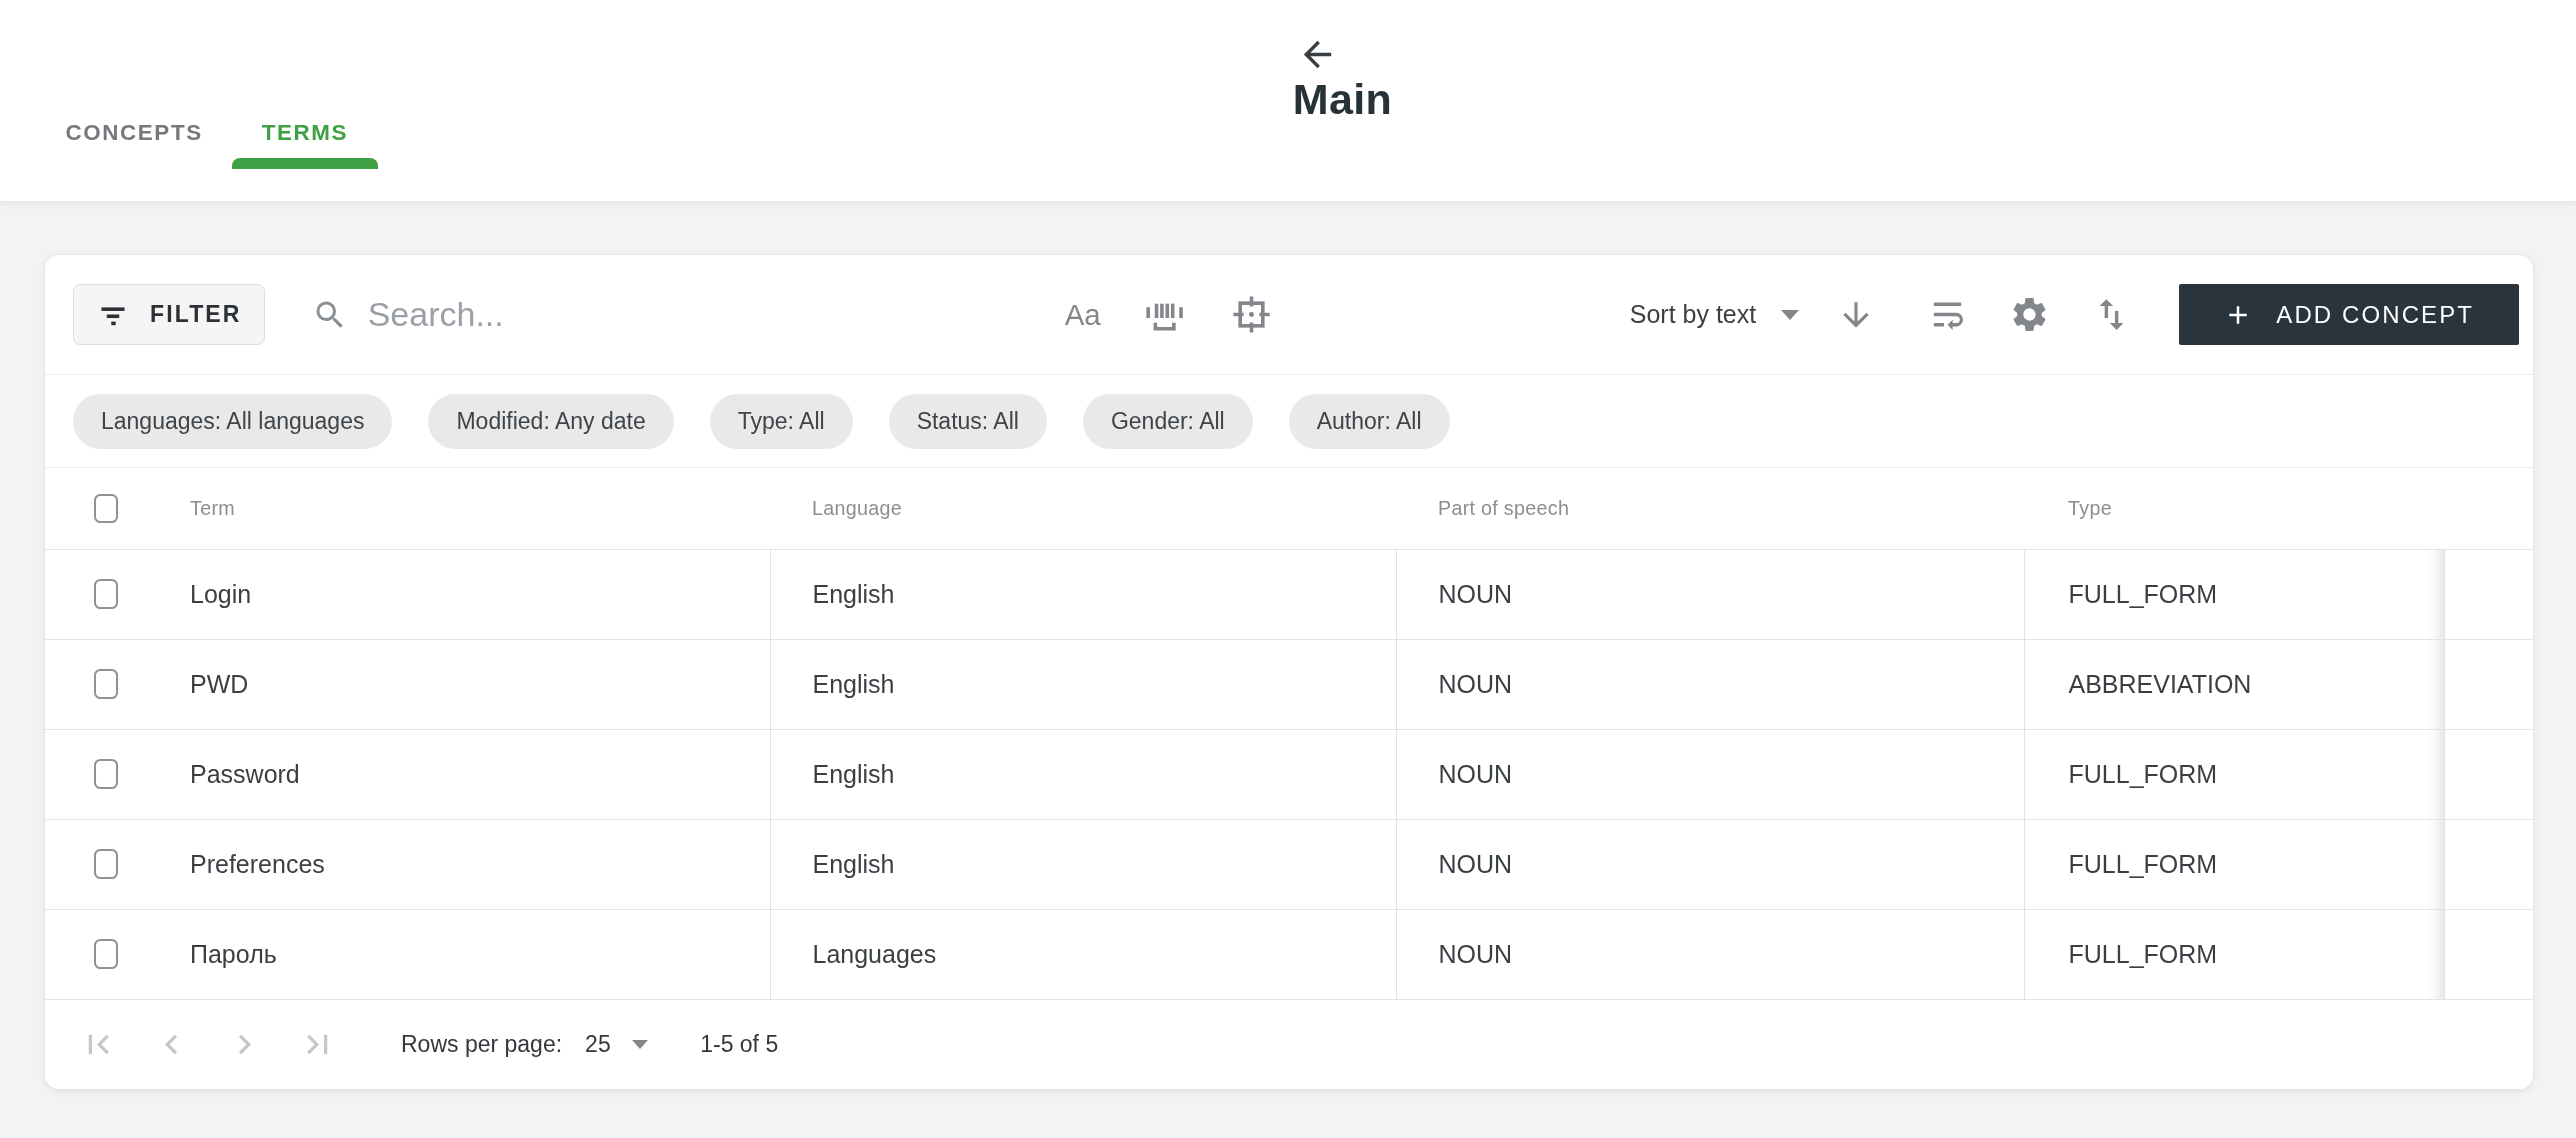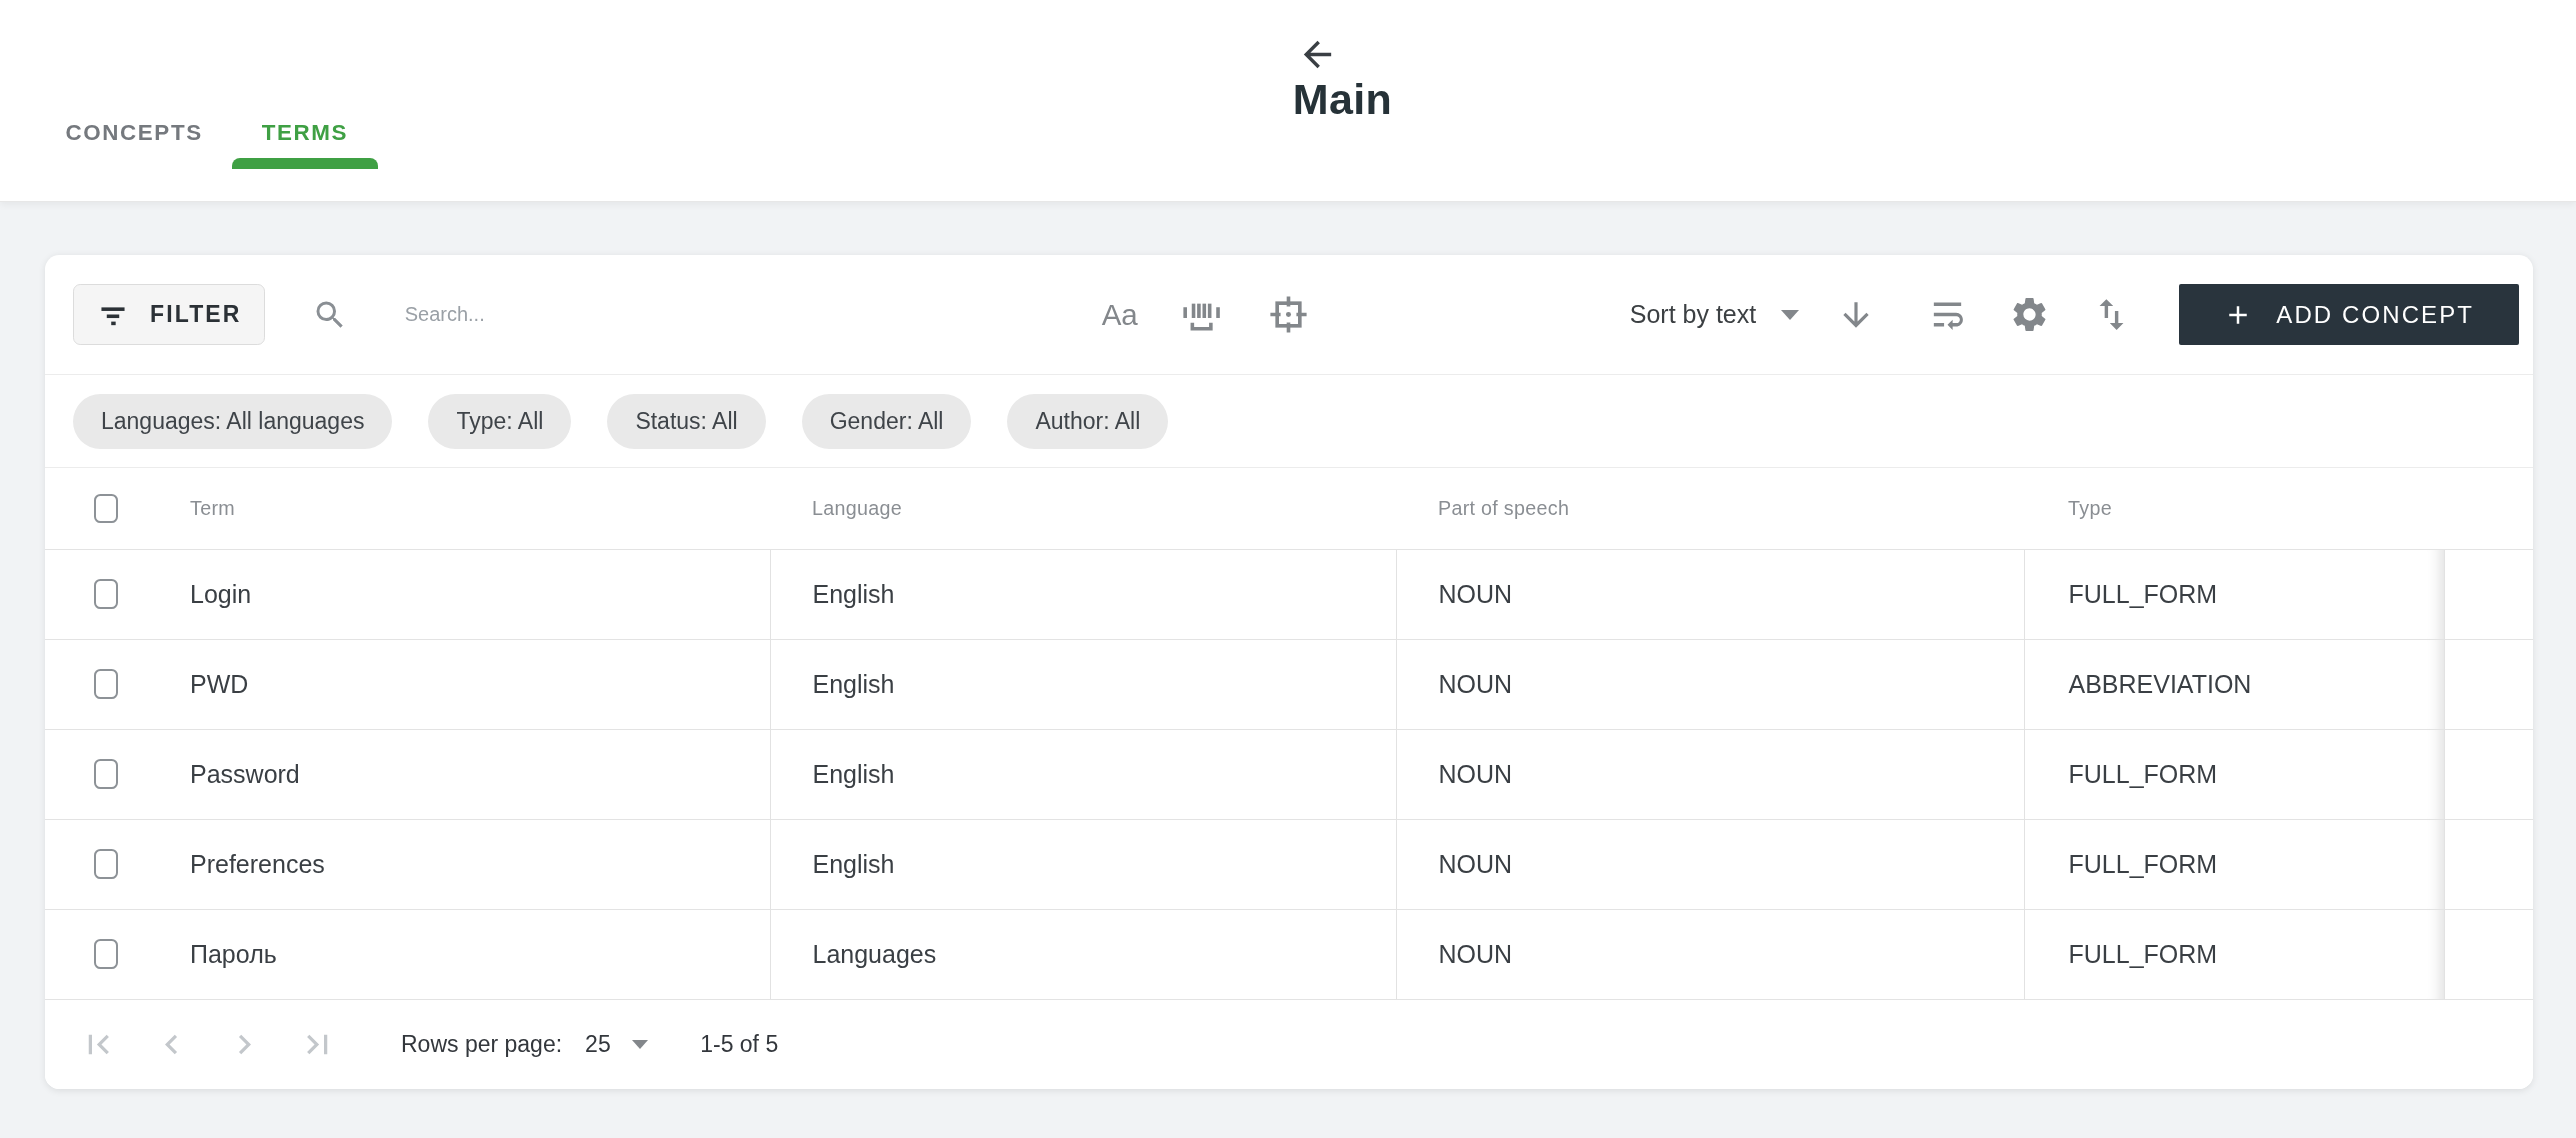--- a/index.html
+++ b/index.html
@@ -54,21 +54,21 @@
     display:flex; align-items:center; justify-content:center; gap: 21.5px;
     width: 192px; height: 61px; flex: 0 0 auto;
     background:#f5f5f5; border: 0.9px solid #dcdcdc; border-radius: 7.2px;
     font-size: 23px; font-weight: 700; letter-spacing: 2.1px; color:#2b3136;
     cursor:pointer;
   }
   .search-box { display:flex; align-items:center; gap: 19.7px; margin-left: 47px; flex: 0 0 auto; }
   .search-input {
     border:none; outline:none; width: 680px;
     font-family: "Liberation Sans", "DejaVu Sans", sans-serif;
-    font-size: 20px; color:#3b4046; background:transparent;margin-left:37px;
+    font-size: 34px; color:#3b4046; background:transparent;
   }
   .search-input::placeholder { color:#9aa0a6; }
   .mid-icons { display:flex; align-items:center; gap: 43px; margin-left: 17px; }
   .mid-icons .ic { cursor:pointer; }
   .match-case { font-size: 29.5px; font-weight: 500; color:#83878b; line-height: 1; cursor:pointer; }
   .toolbar-spacer { flex: 1 1 auto; }
   .sort-group { display:flex; align-items:center; gap: 25px; margin-right: 52px; cursor:pointer; }
   .sort-label { font-size: 25px; color:#3c4043; }
   .caret { width:0; height:0; border-left: 9px solid transparent; border-right: 9px solid transparent; border-top: 10.7px solid #83878b; }
   .tool-icons { display:flex; align-items:center; gap: 41px; margin-right: 47px; }
@@ -245,20 +245,21 @@
         <svg width="30" height="30" viewBox="0 0 24 24">
             <path fill="#ffffff" d="M19 13h-6v6h-2v-6H5v-2h6V5h2v6h6v2z"></path>
           </svg>
       </span>
       <span>ADD CONCEPT</span>
     </div>
   </div>
 
   <div class="chips-row">
       <div class="chip">Languages: All languages</div>
+      <div class="chip">Modified: Any date</div>
       <div class="chip">Type: All</div>
       <div class="chip">Status: All</div>
       <div class="chip">Gender: All</div>
       <div class="chip">Author: All</div>
     </div>
 
   <table class="terms">
     <colgroup>
       <col class="c-term">
         <col class="c-lang">

